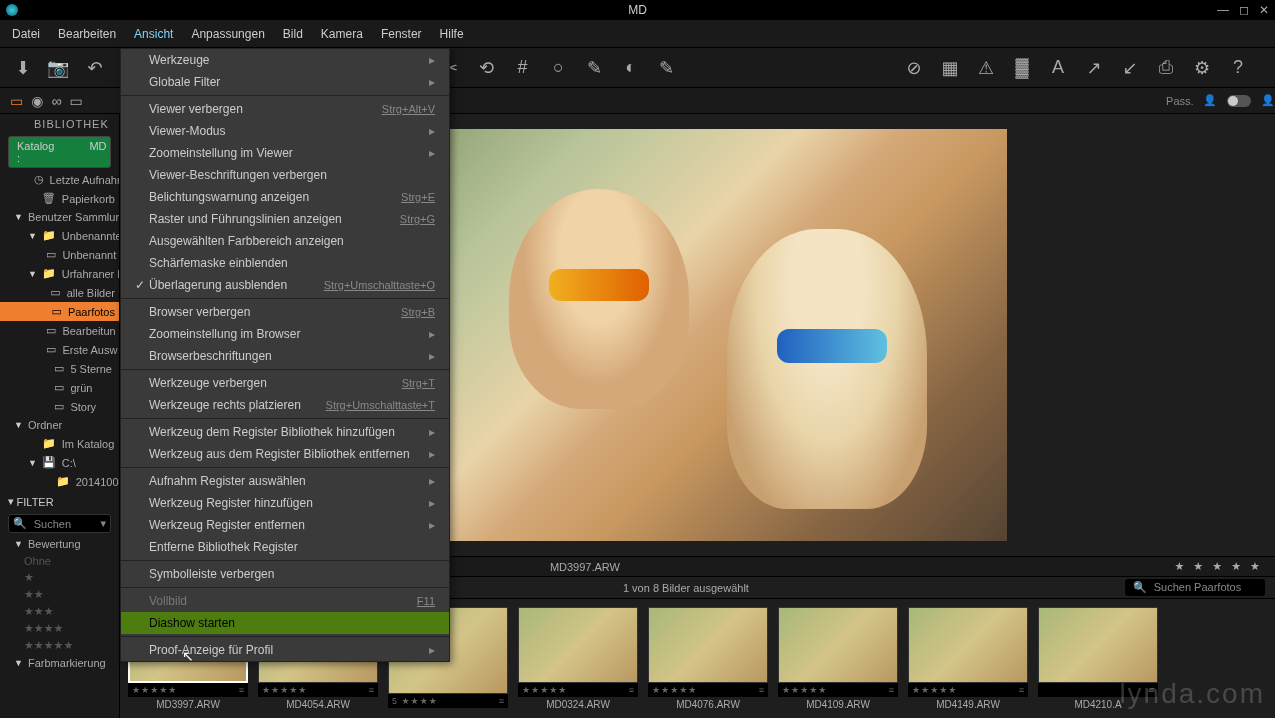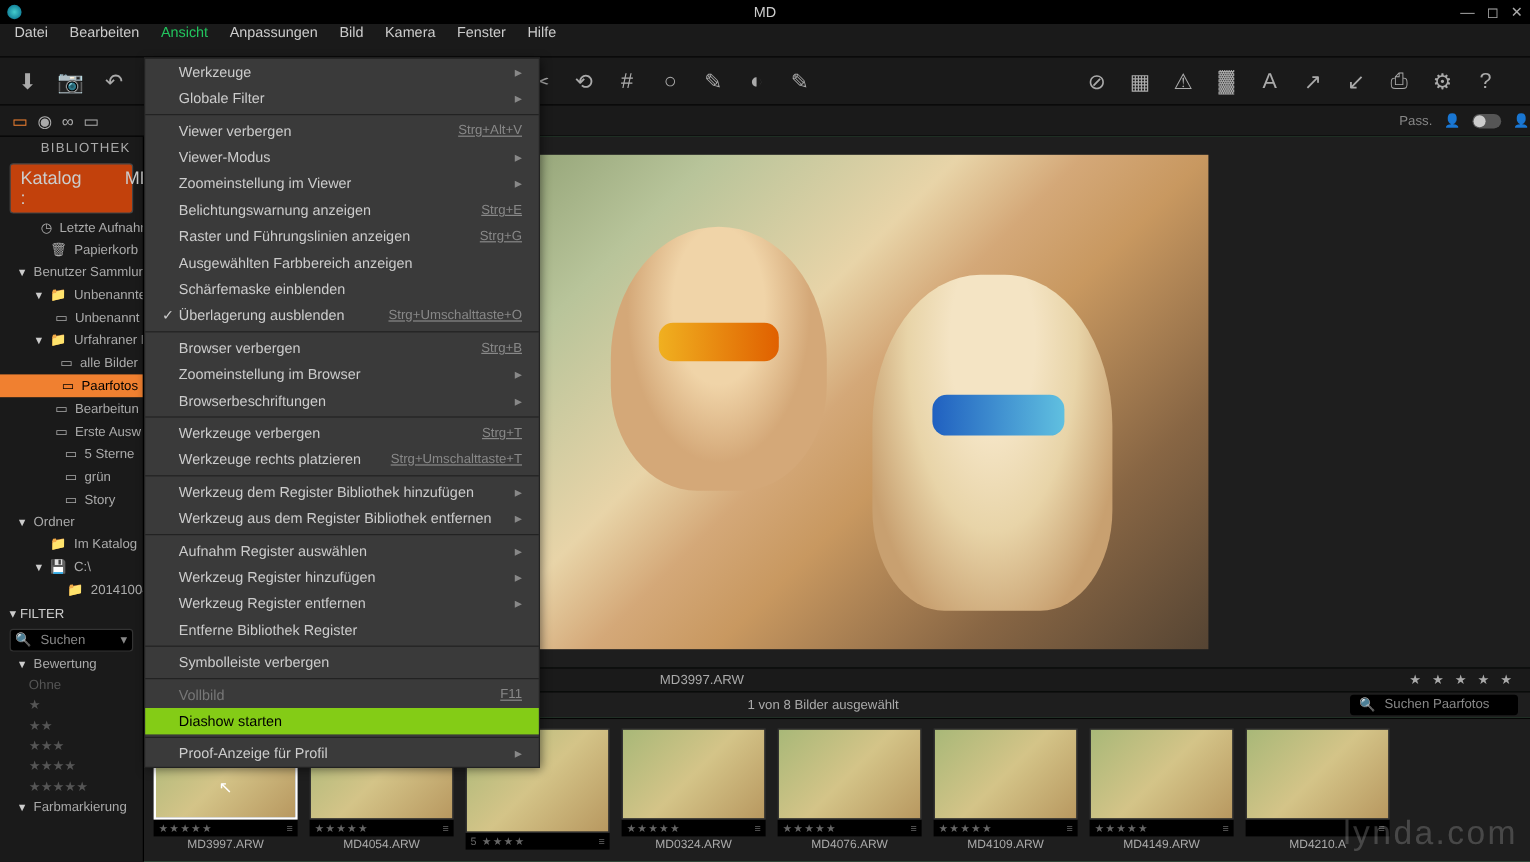--- a/index.html
+++ b/index.html
@@ -1,47 +1,47 @@
 <!DOCTYPE html>
 <html><head>
 <meta charset="utf-8">
 <style>
 * { margin: 0; padding: 0; box-sizing: border-box; font-family: Arial, sans-serif; }
 body { background: #1a1a1a; color: #ccc; width: 1275px; height: 718px; overflow: hidden; position: relative; font-size: 12px; }
 .titlebar { height: 20px; background: #000; display: flex; align-items: center; justify-content: center; position: relative; }
 .titlebar .title { color: #ccc; font-size: 12px; }
 .titlebar .winbtns { position: absolute; right: 6px; display: flex; gap: 10px; color: #aaa; }
 .app-icon { position: absolute; left: 6px; width: 12px; height: 12px; border-radius: 50%; background: radial-gradient(circle, #4cc, #068); }
-.menubar { height: 28px; background: #1a1a1a; display: flex; align-items: flex-start; padding: 0 12px; gap: 18px; border-bottom: 1px solid #000; }
+.menubar { height: 28px; background: #1a1a1a; display: flex; align-items: center; padding: 0 12px; gap: 18px; border-bottom: 1px solid #000; }
 .menubar .mi { color: #ccc; cursor: pointer; font-size: 12px; }
-.menubar .mi.active { color: #22c55e; }
+.menubar .mi.active { color: #7dd3fc; }
 .toolbar { height: 40px; background: #1a1a1a; display: flex; align-items: center; padding: 0 12px; border-bottom: 1px solid #000; }
 .toolbar .tb { color: #aaa; margin-right: 14px; font-size: 18px; display: inline-flex; align-items: center; justify-content: center; width: 22px; height: 22px; cursor: pointer; }
 .toolbar .spacer { flex: 1; }
 .toprow { height: 26px; background: #1a1a1a; display: flex; align-items: center; border-bottom: 1px solid #000; }
 .toprow .left { width: 120px; display: flex; gap: 8px; padding-left: 10px; }
 .toprow .left .ic { color: #f08030; font-size: 14px; }
 .toprow .left .ic2 { color: #aaa; font-size: 14px; }
 .toprow .right { margin-left: auto; display: flex; align-items: center; gap: 10px; padding-right: 0; color: #888; font-size: 11px; }
 .main { display: flex; height: calc(718px - 20px - 28px - 40px - 26px); }
 .sidebar { width: 120px; background: #1a1a1a; border-right: 1px solid #000; overflow: hidden; }
 .sb-title { color: #aaa; font-size: 11px; padding: 4px 0 4px 34px; letter-spacing: 1px; }
-.sb-sel { background: #c2410c; margin: 2px 8px; padding: 3px 8px; border-radius: 3px; border: 1px solid #444; font-size: 15px; display: flex; gap: 16px; }
+.sb-sel { background: #15803d; margin: 2px 8px; padding: 3px 8px; border-radius: 3px; border: 1px solid #444; font-size: 11px; display: flex; gap: 16px; }
 .sb-sel .arrow { margin-left: auto; }
 .sb-item { padding: 3px 4px 3px 24px; font-size: 11px; color: #aaa; display: flex; align-items: center; gap: 6px; white-space: nowrap; overflow: hidden; }
 .sb-item.l1 { padding-left: 14px; }
 .sb-item.l2 { padding-left: 28px; }
 .sb-item.l3 { padding-left: 40px; }
 .sb-item.l4 { padding-left: 50px; }
 .sb-item.active { background: #f08030; color: #000; }
 .sb-item .caret { color: #ccc; font-size: 9px; width: 8px; display: inline-block; }
 .filter-hdr { padding: 4px 8px; font-size: 11px; display: flex; align-items: center; }
 .search-box { margin: 2px 8px; background: #000; border: 1px solid #333; border-radius: 3px; padding: 2px 4px; font-size: 11px; color: #888; display: flex; align-items: center; gap: 4px; }
 .stars { padding: 2px 24px; color: #555; font-size: 11px; }
-.viewer { flex: 1; display: flex; flex-direction: column; background: #86efac; }
+.viewer { flex: 1; display: flex; flex-direction: column; background: #be185d; }
 .img-area { flex: 1; display: flex; align-items: center; justify-content: center; background: #1e1e1e; position: relative; }
 .photo { width: 618px; height: 412px; background: linear-gradient(135deg, #8a9b6e 0%, #b8c49a 20%, #e8d4a8 40%, #d4a878 50%, #c89860 60%, #886644 80%, #554433 100%); position: relative; overflow: hidden; }
 .photo::before { content: ''; position: absolute; left: 120px; top: 60px; width: 180px; height: 220px; background: radial-gradient(ellipse at 50% 30%, #f0d4a8 30%, #d4a878 60%); border-radius: 50% 50% 40% 40%; }
 .photo::after { content: ''; position: absolute; right: 80px; top: 100px; width: 200px; height: 280px; background: radial-gradient(ellipse at 50% 20%, #f4e4c4 25%, #e8d4a8 50%, #c8a070 80%); border-radius: 45% 45% 30% 30%; }
 .glasses1 { position: absolute; left: 160px; top: 140px; width: 100px; height: 32px; background: linear-gradient(90deg, #f0b020, #e06000); border-radius: 12px; z-index: 2; }
 .glasses2 { position: absolute; right: 120px; top: 200px; width: 110px; height: 34px; background: linear-gradient(90deg, #2060c0, #60c0e0); border-radius: 12px; z-index: 2; }
 .info-bar { height: 20px; background: #1a1a1a; display: flex; align-items: center; padding: 0 12px; font-size: 11px; color: #aaa; border-top: 1px solid #000; }
 .info-bar .fn { margin: 0 auto; }
 .info-bar .rstars { margin-left: auto; letter-spacing: 3px; }
 .browser-bar { height: 22px; background: #1e1e1e; display: flex; align-items: center; padding: 0 10px; font-size: 11px; border-top: 1px solid #000; }
@@ -51,21 +51,21 @@
 .filmstrip { height: 120px; background: #1e1e1e; display: flex; padding: 8px; gap: 10px; overflow: hidden; border-top: 1px solid #000; }
 .thumb { width: 120px; display: flex; flex-direction: column; }
 .thumb .img { flex: 1; background: linear-gradient(135deg, #a8b878, #d4c488, #b89860); border: 1px solid #333; position: relative; }
 .thumb.sel .img { border: 2px solid #fff; }
 .thumb .bar { height: 14px; background: #000; display: flex; align-items: center; padding: 0 4px; font-size: 9px; color: #666; }
 .thumb .bar .st { letter-spacing: 1px; }
 .thumb .name { text-align: center; font-size: 10px; color: #aaa; padding-top: 2px; }
 .dropdown { position: absolute; left: 120px; top: 48px; width: 330px; background: #3a3a3a; border: 1px solid #222; box-shadow: 2px 2px 8px rgba(0,0,0,0.5); z-index: 100; }
 .dd-item { padding: 4px 14px; font-size: 12px; color: #ccc; display: flex; align-items: center; cursor: pointer; }
 .dd-item.dis { color: #777; }
-.dd-item.hl { background: #84cc16; color: #000; }
+.dd-item.hl { background: #4d7c0f; color: #000; }
 .dd-item .sc { margin-left: auto; color: #888; font-size: 11px; text-decoration: underline; }
 .dd-item .sub { margin-left: auto; color: #888; }
 .dd-sep { height: 1px; background: #222; margin: 2px 0; }
 .dd-check { width: 14px; display: inline-block; }
 .cursor { position: absolute; left: 182px; top: 648px; z-index: 200; font-size: 14px; color: #fff; pointer-events: none; }
 .watermark { position: absolute; right: 10px; bottom: 8px; font-size: 28px; color: rgba(200,200,200,0.25); letter-spacing: 2px; font-weight: 300; }
 .toggle { width: 24px; height: 12px; background: #555; border-radius: 6px; position: relative; display: inline-block; }
 .toggle::after { content: ''; position: absolute; left: 1px; top: 1px; width: 10px; height: 10px; background: #ccc; border-radius: 50%; }
 </style>
 </head>
@@ -357,20 +357,24 @@
       <span>Viewer-Modus</span>
       <span class="sub">▸</span>
     </div>
     <div class="dd-item">
       <span class="dd-check"></span>
       <span>Zoomeinstellung im Viewer</span>
       <span class="sub">▸</span>
     </div>
     <div class="dd-item">
       <span class="dd-check"></span>
+      <span>Viewer-Beschriftungen verbergen</span>
+    </div>
+    <div class="dd-item">
+      <span class="dd-check"></span>
       <span>Belichtungswarnung anzeigen</span>
       <span class="sc">Strg+E</span>
     </div>
     <div class="dd-item">
       <span class="dd-check"></span>
       <span>Raster und Führungslinien anzeigen</span>
       <span class="sc">Strg+G</span>
     </div>
     <div class="dd-item">
       <span class="dd-check"></span>

